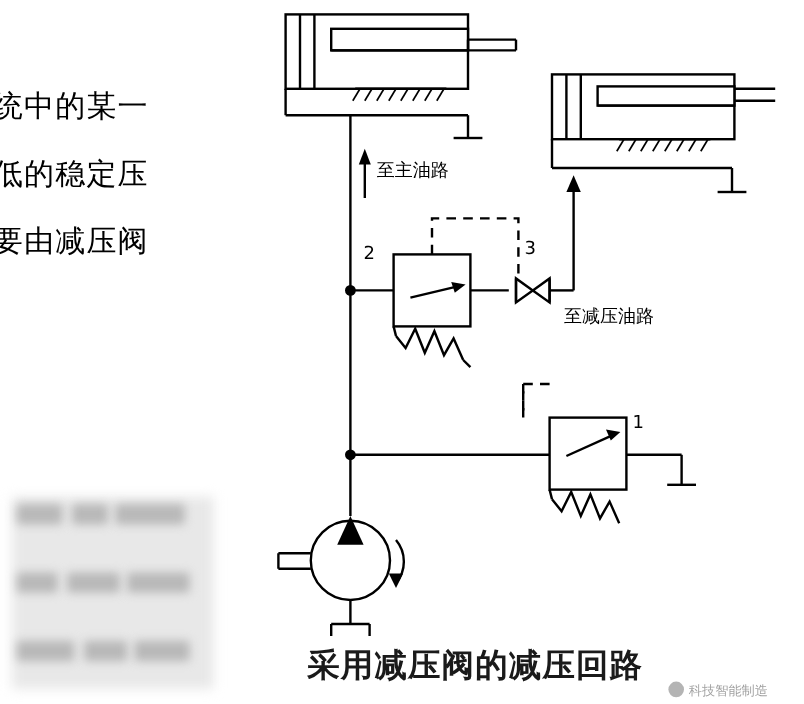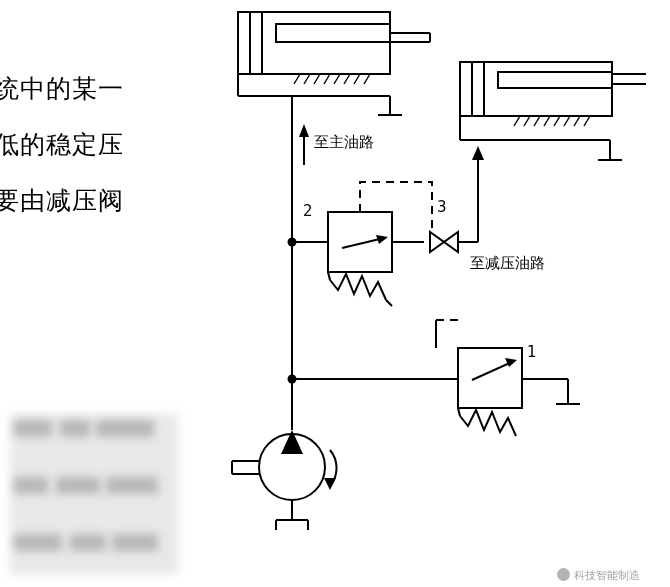--- a/index.html
+++ b/index.html
@@ -248,19 +248,20 @@
       <line x1="308" y1="520" x2="308" y2="530"></line>
     </g>
 
     <text class="lbl" x="303" y="216">2</text>
     <text class="lbl" x="437" y="212">3</text>
     <text class="lbl" x="527" y="357">1</text>
     <text class="lbl-cn" x="314" y="147">至主油路</text>
     <text class="lbl-cn" x="470" y="268">至减压油路</text>
   </svg>
 
+  <div id="caption">采用减压阀的减压回路</div>
 
   <div id="watermark">
     <span class="wm-dot"></span>
     <span class="wm-label">科技智能制造</span>
   </div>
 
 </div>
 
 </body></html>

